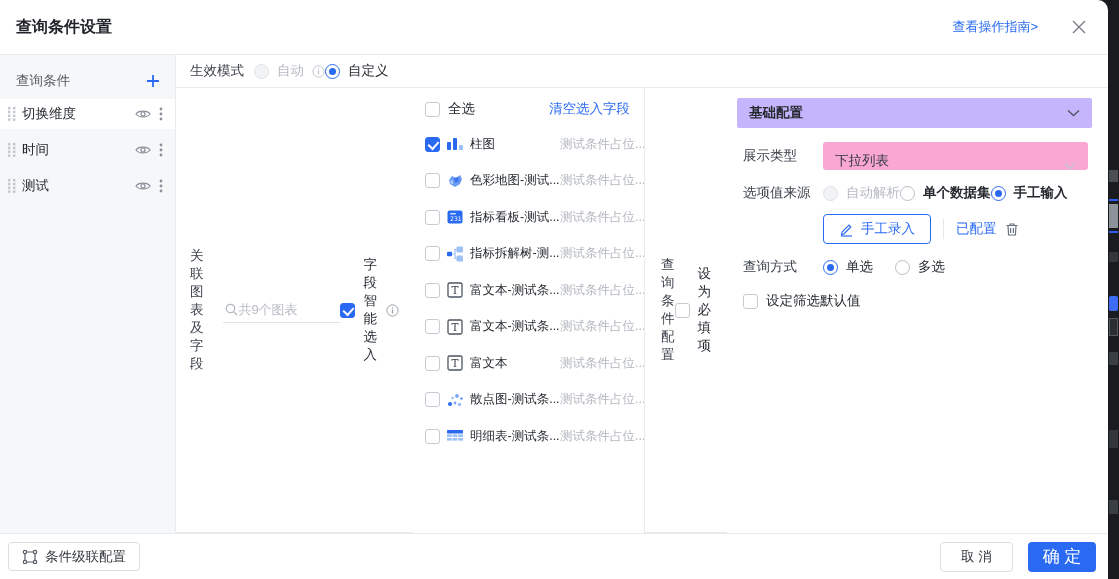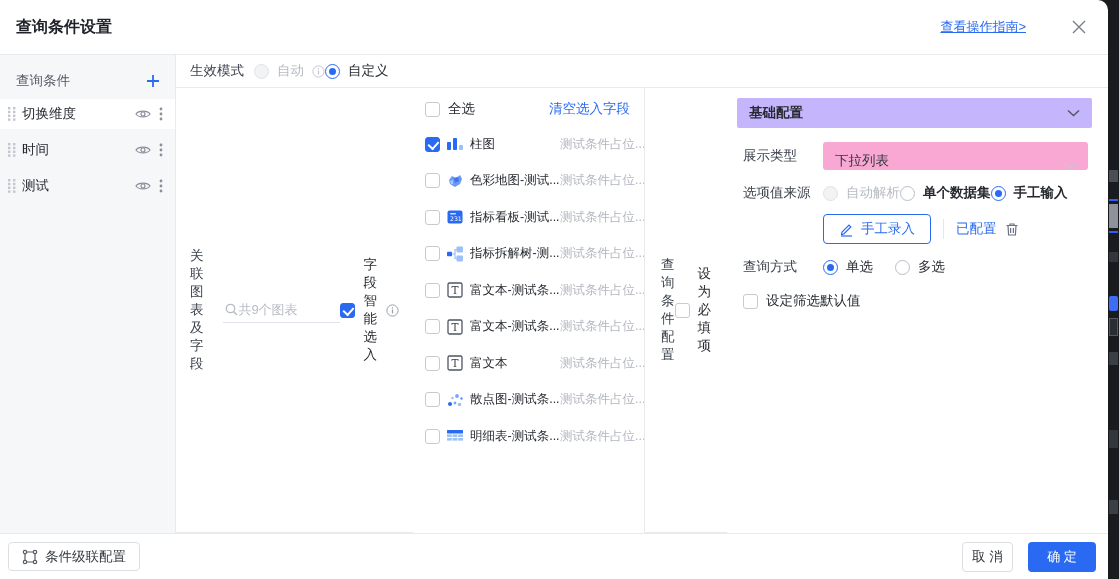--- a/index.html
+++ b/index.html
@@ -12,21 +12,21 @@
            border-radius:0 10px 0 0; display:flex; flex-direction:column; }
 
   
   .backdrop-strip { position:absolute; right:0; top:0; width:11px; height:579px; }
   .frag { position:absolute; left:1px; width:9px; }
 
   
   .hdr { height:55px; flex:0 0 55px; border-bottom:1px solid #e9eaec; display:flex; align-items:center; padding:0 20px 0 16px; }
   .hdr-title { font-size:16px; font-weight:bold; color:#1f2329; }
   .hdr-spacer { flex:1; }
-  .guide-link { font-size:13px; color:#2a6af2; cursor:pointer; margin-right:44px;text-decoration:underline; }
+  .guide-link { font-size:13px; color:#2a6af2; cursor:pointer; margin-right:32px; }
   .close-x { width:18px; height:18px; cursor:pointer; }
 
   
   .body { flex:1; display:flex; min-height:0; }
   .sidebar { flex:0 0 176px; background:#f6f7f9; border-right:1px solid #e9eaec; padding-top:8px; }
   .sb-head { height:36px; display:flex; align-items:center; padding:0 14px 0 16px; }
   .sb-title { font-size:13.5px; color:#555b63; flex:1; }
   .sb-item { height:30px; margin:0 0 6px 0; display:flex; align-items:center; padding:0 12px 0 8px; }
   .sb-item.selected { background:#fff; }
   .sb-item-label { flex:1; font-size:13.5px; color:#262a30; margin-left:6px; }
@@ -90,22 +90,22 @@
       display:flex; align-items:center; padding:0 15px; gap:7px; font-size:13.5px; cursor:pointer; }
   .vsep { width:1px; height:20px; background:#e5e6eb; margin:0 12px; }
   .configured-link { font-size:13.5px; color:#2a6af2; cursor:pointer; }
   .trash { margin-left:8px; cursor:pointer; }
   .def-row { display:flex; align-items:center; margin-top:16px; padding-left:6px; }
 
   
   .ftr { flex:0 0 46px; border-top:1px solid #e9eaec; display:flex; align-items:center; padding:0 12px 0 8px; }
   .btn-cascade { height:29px; border:1px solid #dcdee2; border-radius:4px; background:#fff; display:flex; align-items:center; gap:7px; padding:0 13px; font-size:13.5px; color:#33373d; cursor:pointer; }
   .ftr-spacer { flex:1; }
-  .btn-cancel { width:51px; height:30px; border:1px solid #dcdee2; border-radius:4px; background:#fff; font-size:13.5px; color:#33373d; cursor:pointer; font-family:inherit; }
-  .btn-confirm { width:68px; height:30px; border:none; border-radius:4px; background:#2a6af2; font-size:13px; color:#fff; cursor:pointer; margin-left:15px; font-family:inherit; }
+  .btn-cancel { width:73px; height:30px; border:1px solid #dcdee2; border-radius:4px; background:#fff; font-size:13.5px; color:#33373d; cursor:pointer; font-family:inherit; }
+  .btn-confirm { width:68px; height:30px; border:none; border-radius:4px; background:#2a6af2; font-size:17px; color:#fff; cursor:pointer; margin-left:15px; font-family:inherit; }
 
   svg { display:block; }
 </style>
 </head>
 <body>
 
 <div class="stage">
 
   <div class="backdrop-strip">
     <div class="frag" style="top:170px;height:12px;background:#4a4e55;"></div>

